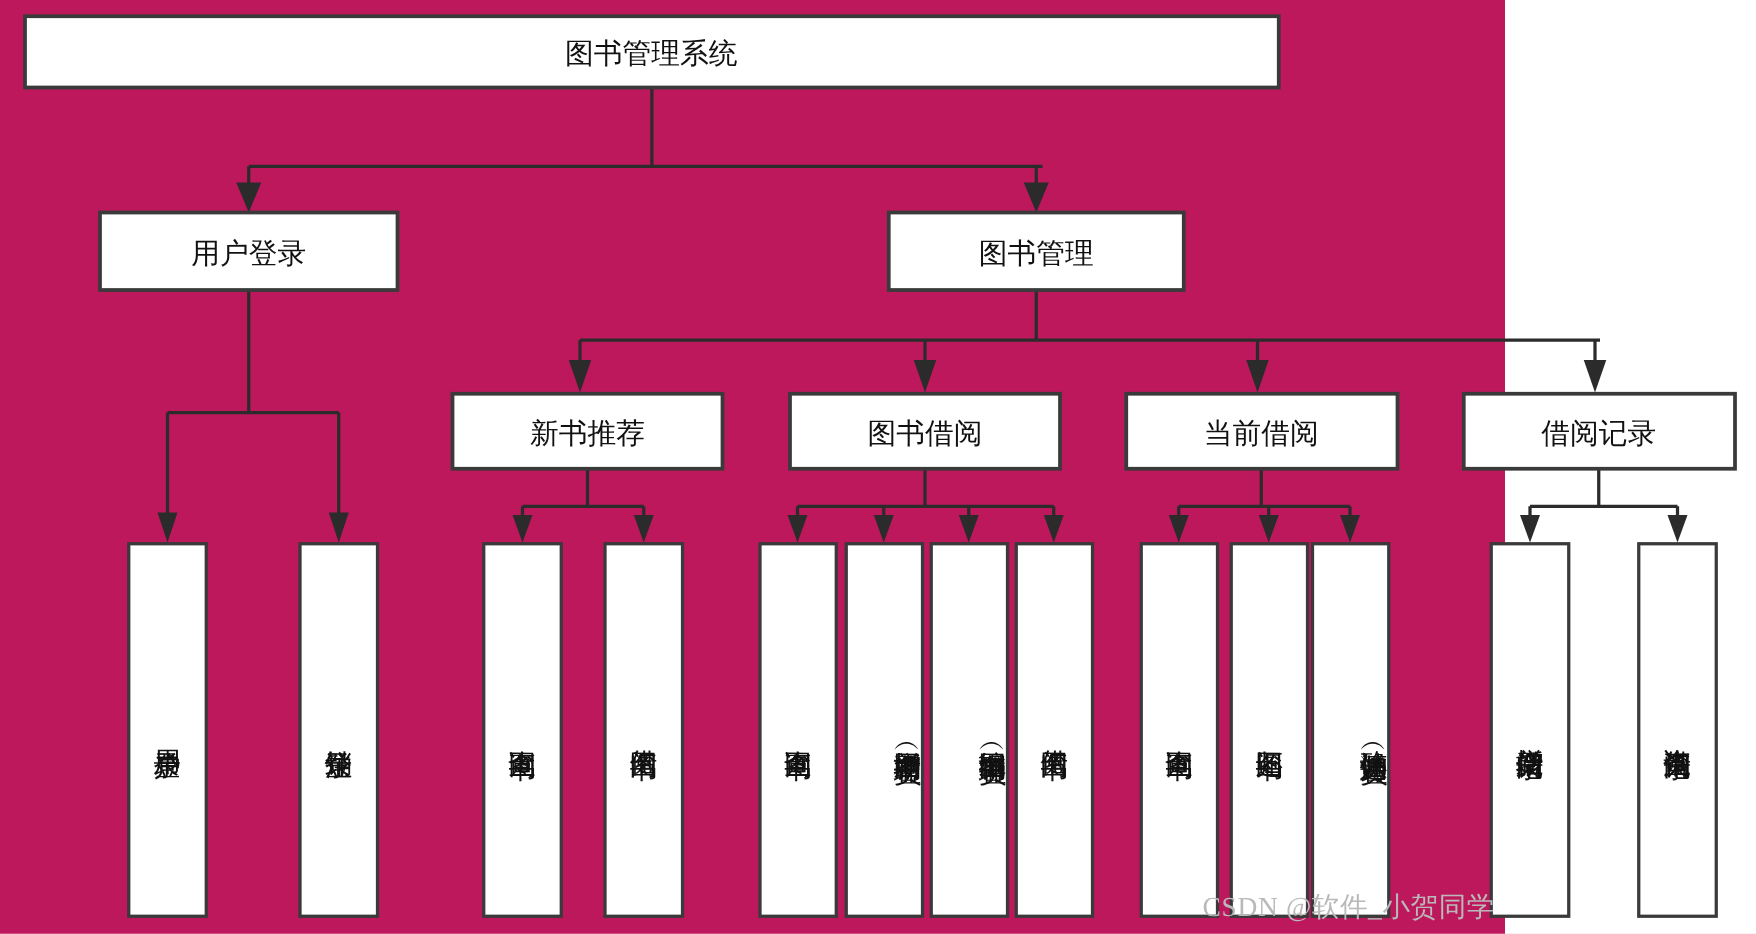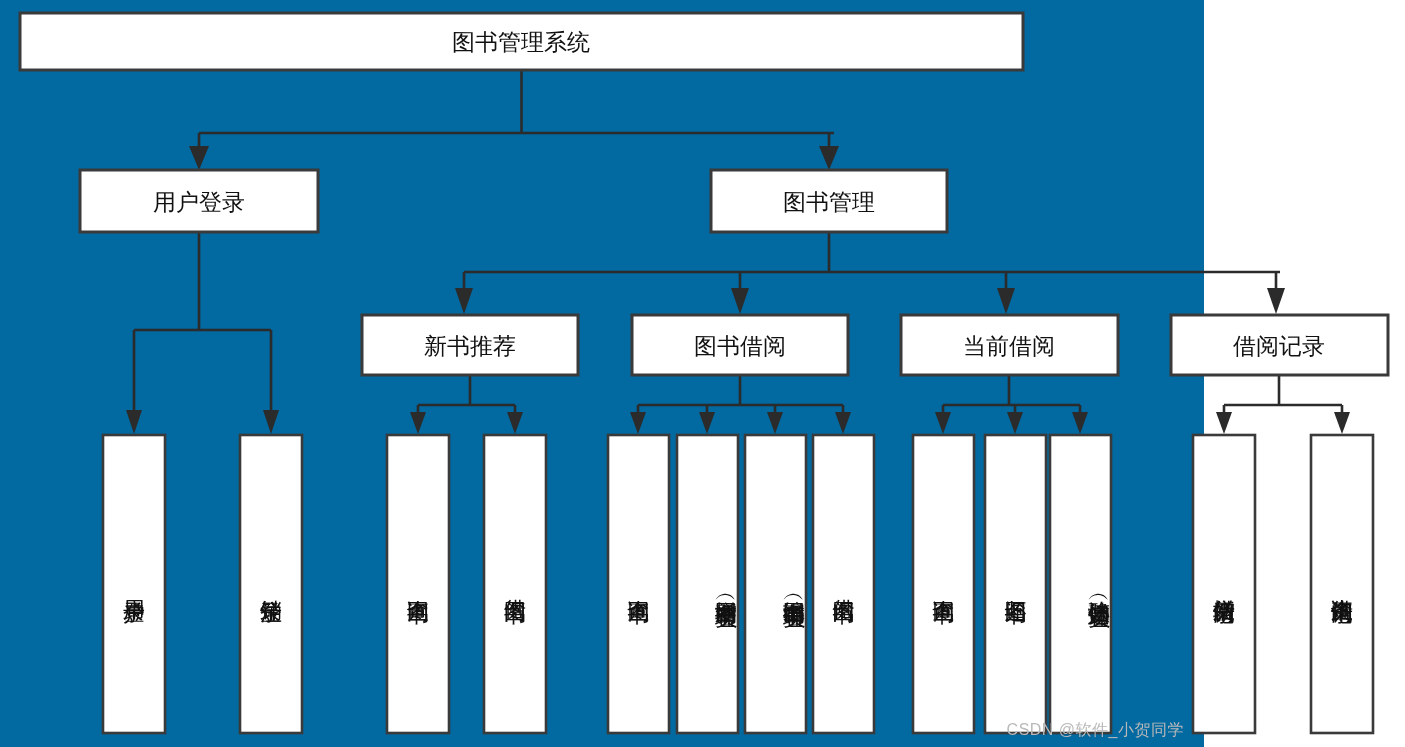--- a/index.html
+++ b/index.html
@@ -10,21 +10,21 @@
   body {
     width: 1405px;
     height: 747px;
     overflow: hidden;
     font-family: "Liberation Sans", "DejaVu Sans", sans-serif;
   }
   #diagram-root {
     position: relative;
     width: 1204px;
     height: 747px;
-    background: #0369a1;
+    background: #be185d;
   }
   svg#tree-svg {
     position: absolute;
     left: 0;
     top: 0;
     width: 1405px;
     height: 747px;
   }
   .node-rect {
     fill: #ffffff;
@@ -64,24 +64,24 @@
     letter-spacing: 1px;
     display: flex;
     align-items: center;
     justify-content: center;
     text-align: center;
     white-space: nowrap;
     pointer-events: none;
   }
   #watermark {
     position: absolute;
-    right: 20px;
+    right: 8px;
     bottom: 6px;
-    font-family: Liberation Sans, sans-serif;
-    font-size: 16px;
+    font-family: Liberation Serif, serif;
+    font-size: 22px;
     color: #b9b9b9;
     letter-spacing: 0.5px;
     white-space: nowrap;
   }
 </style>
 </head>
 <body>
 
 <div id="diagram-root">
 

